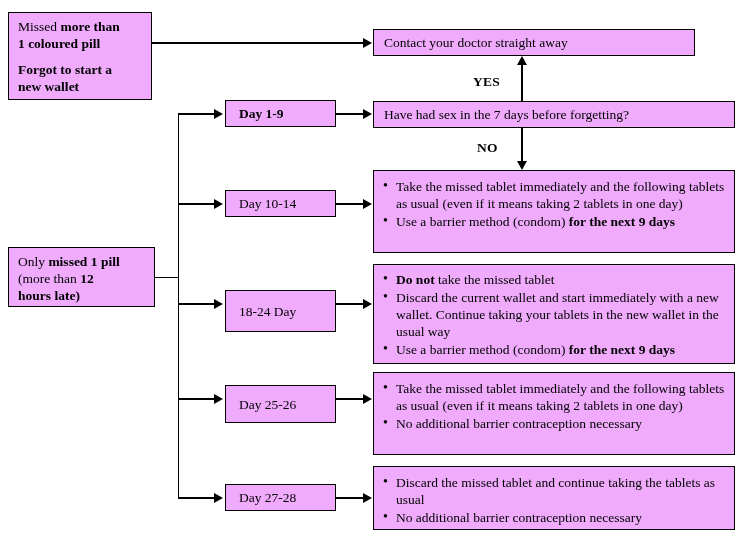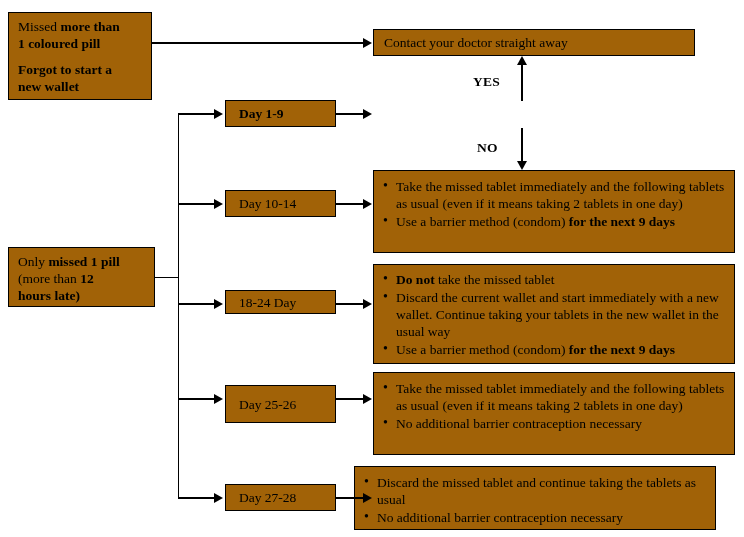--- a/index.html
+++ b/index.html
@@ -13,21 +13,21 @@
     height: 537px;
     background: #ffffff;
     font-family: "Liberation Serif", "DejaVu Serif", serif;
     color: #000000;
     overflow: hidden;
   }
   .box {
     position: absolute;
     box-sizing: border-box;
     border: 1.5px solid #000000;
-    background: #a16207;
+    background: #f0abfc;
     font-size: 13.5px;
     line-height: 17px;
   }
   .box.pad {
     padding: 5px 8px 4px 9px;
   }
   .box.center {
     display: flex;
     align-items: center;
     justify-content: flex-start;
@@ -127,20 +127,23 @@
     </div>
     <div>
       <b>hours late)</b>
     </div>
   </div>
 
   <div class="box vcenter" style="left:373px; top:29px; width:322px; height:27px;">
     <span>Contact your doctor straight away</span>
   </div>
 
+  <div class="box vcenter" style="left:373px; top:101px; width:362px; height:27px;">
+    <span>Have had sex in the 7 days before forgetting?</span>
+  </div>
 
   <div class="box" style="left:373px; top:170px; width:362px; height:83px; padding:7px 0 0 0;">
     <ul class="bullets">
       <li><span>Take the missed tablet immediately and the following tablets as usual (even if it means taking 2 tablets in one day)</span></li>
       <li><span>Use a barrier method (condom) </span><b>for the next 9 days</b></li>
     </ul>
   </div>
 
   <div class="box" style="left:373px; top:264px; width:362px; height:100px; padding:6px 0 0 0;">
     <ul class="bullets">
@@ -150,36 +153,36 @@
     </ul>
   </div>
 
   <div class="box" style="left:373px; top:372px; width:362px; height:83px; padding:7px 0 0 0;">
     <ul class="bullets">
       <li><span>Take the missed tablet immediately and the following tablets as usual (even if it means taking 2 tablets in one day)</span></li>
       <li><span>No additional barrier contraception  necessary</span></li>
     </ul>
   </div>
 
-  <div class="box" style="left:354px; top:466px; width:362px; height:64px; padding:7px 0 0 0;">
+  <div class="box" style="left:373px; top:466px; width:362px; height:64px; padding:7px 0 0 0;">
     <ul class="bullets">
       <li><span>Discard the missed tablet and continue taking the tablets as usual</span></li>
       <li><span>No additional barrier contraception  necessary</span></li>
     </ul>
   </div>
 
   <div class="box center" style="left:225px; top:100px; width:111px; height:27px;font-weight:bold;">
     <span>Day 1-9</span>
   </div>
 
   <div class="box center" style="left:225px; top:190px; width:111px; height:27px;">
     <span>Day 10-14</span>
   </div>
 
-  <div class="box center" style="left:225px; top:290px; width:111px; height:24px;">
+  <div class="box center" style="left:225px; top:290px; width:111px; height:42px;">
     <span>18-24 Day</span>
   </div>
 
   <div class="box center" style="left:225px; top:385px; width:111px; height:38px;">
     <span>Day 25-26</span>
   </div>
 
   <div class="box center" style="left:225px; top:484px; width:111px; height:27px;">
     <span>Day 27-28</span>
   </div>

